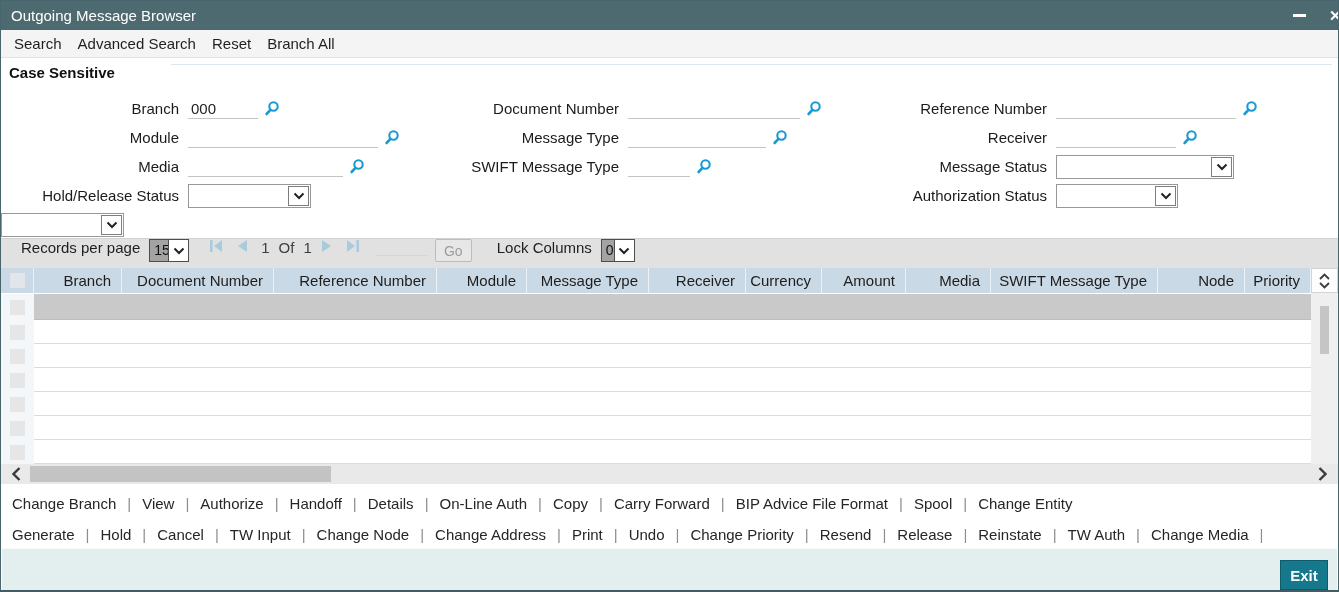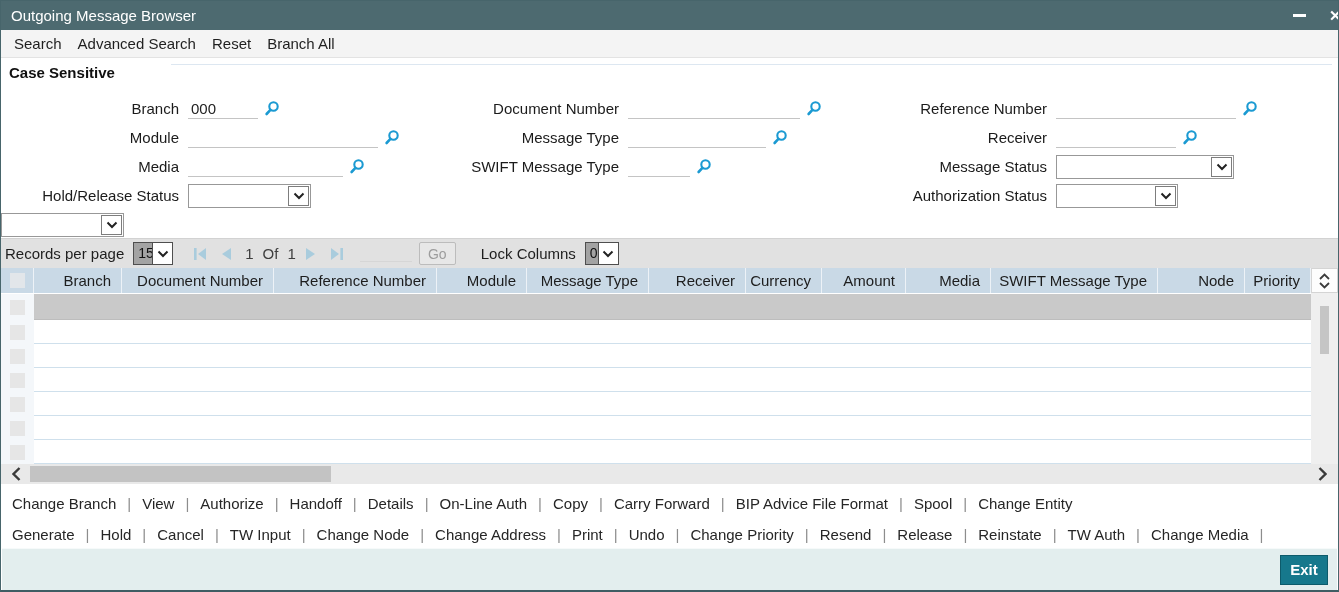--- a/index.html
+++ b/index.html
@@ -41,21 +41,21 @@
   .search-ic { margin-left:6px; cursor:pointer; display:inline-flex; }
 
   .sel { position:relative; height:24px; border:1px solid #989898; background:#fff; cursor:pointer; }
   .sel .sval { position:absolute; left:4px; top:2px; font-size:14px; color:#222; }
   .sel .sbtn { position:absolute; top:1px; right:1px; bottom:1px; width:21px; background:#fff;
                border:1px solid #7d7d7d; display:flex; align-items:center; justify-content:center; }
   .sw123{width:123px} .sw118{width:118px} .sw178{width:178px} .sw122{width:122px}
 
   
   .pagebar { height:30px; background:#e1e1e1; border-top:1px solid #d2d2d2;
-             display:flex; align-items:center; font-size:15px; color:#1e1e1e; padding-left:4px; }
+             display:flex; align-items:flex-start; font-size:15px; color:#1e1e1e; padding-left:20px; }
   .psel { position:relative; height:23px; border:1px solid #4e4e4e; background:#a3a3a3;
           margin-left:9px; cursor:pointer; }
   .psel .sval { position:absolute; left:4px; top:2px; font-size:14px; color:#111; }
   .psel .sbtn { position:absolute; top:0; right:0; bottom:0; width:20px; background:#fff;
                 border-left:1px solid #4e4e4e; display:flex; align-items:center; justify-content:center; }
   .pw38{width:40px} .pw32{width:34px}
   .navic { display:inline-flex; cursor:pointer; }
   .nav-first{margin-left:20px} .nav-prev{margin-left:13px}
   .nav-next{margin-left:9px} .nav-last{margin-left:13px}
   .pgnum { margin-left:13px; color:#3e3e3e; } .pgof { margin-left:9px; color:#3e3e3e; }
@@ -106,21 +106,21 @@
 
   
   .actions { background:#fff; padding:4px 0 2px 11px; }
   .action-row { list-style:none; display:flex; margin:0; padding:7px 0; font-size:15px; color:#262626; }
   .action-row li { white-space:nowrap; cursor:pointer; }
   .action-row .sep { color:#8d8d8d; margin:0 11px; cursor:default; }
   .action-row.no-trailing li:last-child .sep { display:none; }
 
   
   .footer { position:absolute; left:1px; right:1px; bottom:0; height:42px; background:#e3eeee;
-            border-top:1px solid #f6fafa; display:flex; align-items:center; justify-content:flex-end; }
+            border-top:1px solid #f6fafa; display:flex; align-items:flex-end; justify-content:flex-end; }
   .exit-btn { width:48px; height:30px; background:#16788c; color:#fff; font-weight:bold;
               font-size:15px; display:flex; align-items:center; justify-content:center;
               margin-right:9px; border:1px solid #0d5b6b; cursor:pointer; }
 </style>
 </head>
 <body>
 
 <div class="window">
 
   <div class="titlebar">

